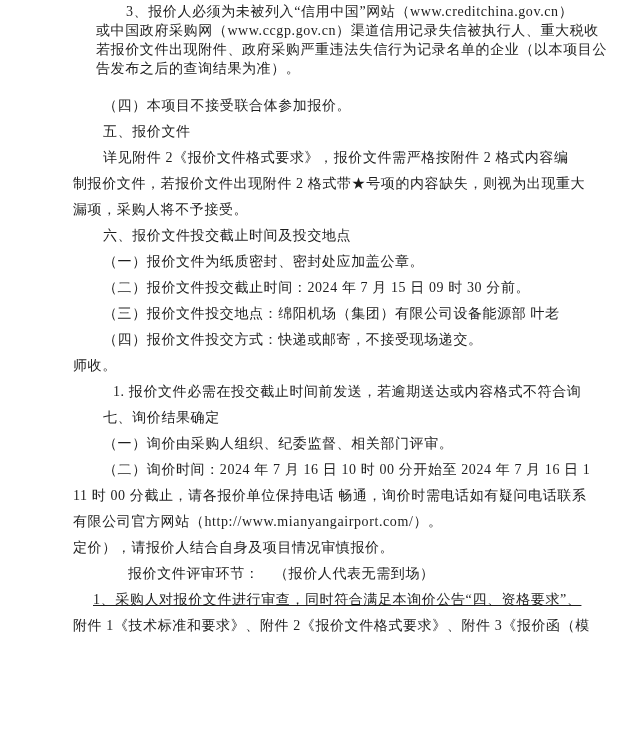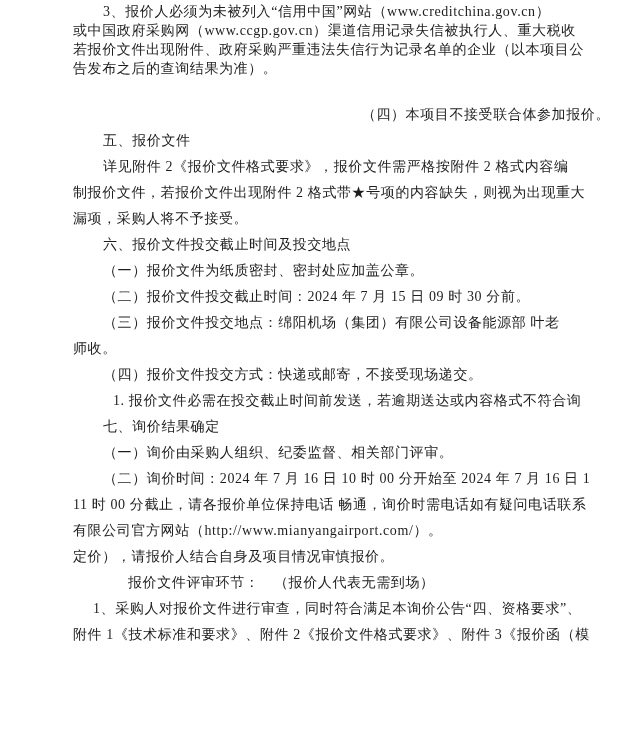--- a/index.html
+++ b/index.html
@@ -18,49 +18,49 @@
     font-family: "Liberation Serif", "DejaVu Serif", serif;
     color: #1d1d1d;
     font-size: 14px;
     letter-spacing: 0.6px;
   }
   .line {
     line-height: 26px;
     white-space: pre-wrap;
   }
   
-  .tight { line-height: 19px; }
+  .tight { line-height: 19px; margin-left: 23px; }
   
-  .gap { margin-top: 24px; text-align: right; }
+  .gap { margin-top: 15px; }
   
   .in0 { padding-left: 0; }     
   .in1 { padding-left: 30px; }  
   .in2 { padding-left: 40px; }  
   .in3 { padding-left: 55px; }  
-  .in4 { padding-left: 20px; }  
+  .in4 { padding-left: 20px; text-decoration: underline; }  
 </style>
 </head>
 <body>
 
 <div class="page" style="background: rgb(255, 255, 255); color: rgb(29, 29, 29);">
     <div class="line in1 tight">3、报价人必须为未被列入“信用中国”网站（www.creditchina.gov.cn）</div>
     <div class="line in0 tight">或中国政府采购网（www.ccgp.gov.cn）渠道信用记录失信被执行人、重大税收</div>
     <div class="line in0 tight">若报价文件出现附件、政府采购严重违法失信行为记录名单的企业（以本项目公</div>
     <div class="line in0 tight">告发布之后的查询结果为准）。</div>
     <div class="line in1 gap">（四）本项目不接受联合体参加报价。</div>
     <div class="line in1">五、报价文件</div>
     <div class="line in1">详见附件 2《报价文件格式要求》，报价文件需严格按附件 2 格式内容编</div>
     <div class="line in0">制报价文件，若报价文件出现附件 2 格式带★号项的内容缺失，则视为出现重大</div>
     <div class="line in0">漏项，采购人将不予接受。</div>
     <div class="line in1">六、报价文件投交截止时间及投交地点</div>
     <div class="line in1">（一）报价文件为纸质密封、密封处应加盖公章。</div>
     <div class="line in1">（二）报价文件投交截止时间：2024 年 7 月 15 日 09 时 30 分前。</div>
     <div class="line in1">（三）报价文件投交地点：绵阳机场（集团）有限公司设备能源部 叶老</div>
+    <div class="line in1">（四）报价文件投交方式：快递或邮寄，不接受现场递交。</div>
     <div class="line in0">师收。</div>
-    <div class="line in1">（四）报价文件投交方式：快递或邮寄，不接受现场递交。</div>
     <div class="line in2">1. 报价文件必需在投交截止时间前发送，若逾期送达或内容格式不符合询</div>
     <div class="line in1">七、询价结果确定</div>
     <div class="line in1">（一）询价由采购人组织、纪委监督、相关部门评审。</div>
     <div class="line in1">（二）询价时间：2024 年 7 月 16 日 10 时 00 分开始至 2024 年 7 月 16 日 1</div>
     <div class="line in0">11 时 00 分截止，请各报价单位保持电话 畅通，询价时需电话如有疑问电话联系</div>
     <div class="line in0">有限公司官方网站（http://www.mianyangairport.com/）。</div>
     <div class="line in0">定价），请报价人结合自身及项目情况审慎报价。</div>
     <div class="line in3">报价文件评审环节：　（报价人代表无需到场）</div>
     <div class="line in4">1、采购人对报价文件进行审查，同时符合满足本询价公告“四、资格要求”、</div>
     <div class="line in0">附件 1《技术标准和要求》、附件 2《报价文件格式要求》、附件 3《报价函（模</div>

